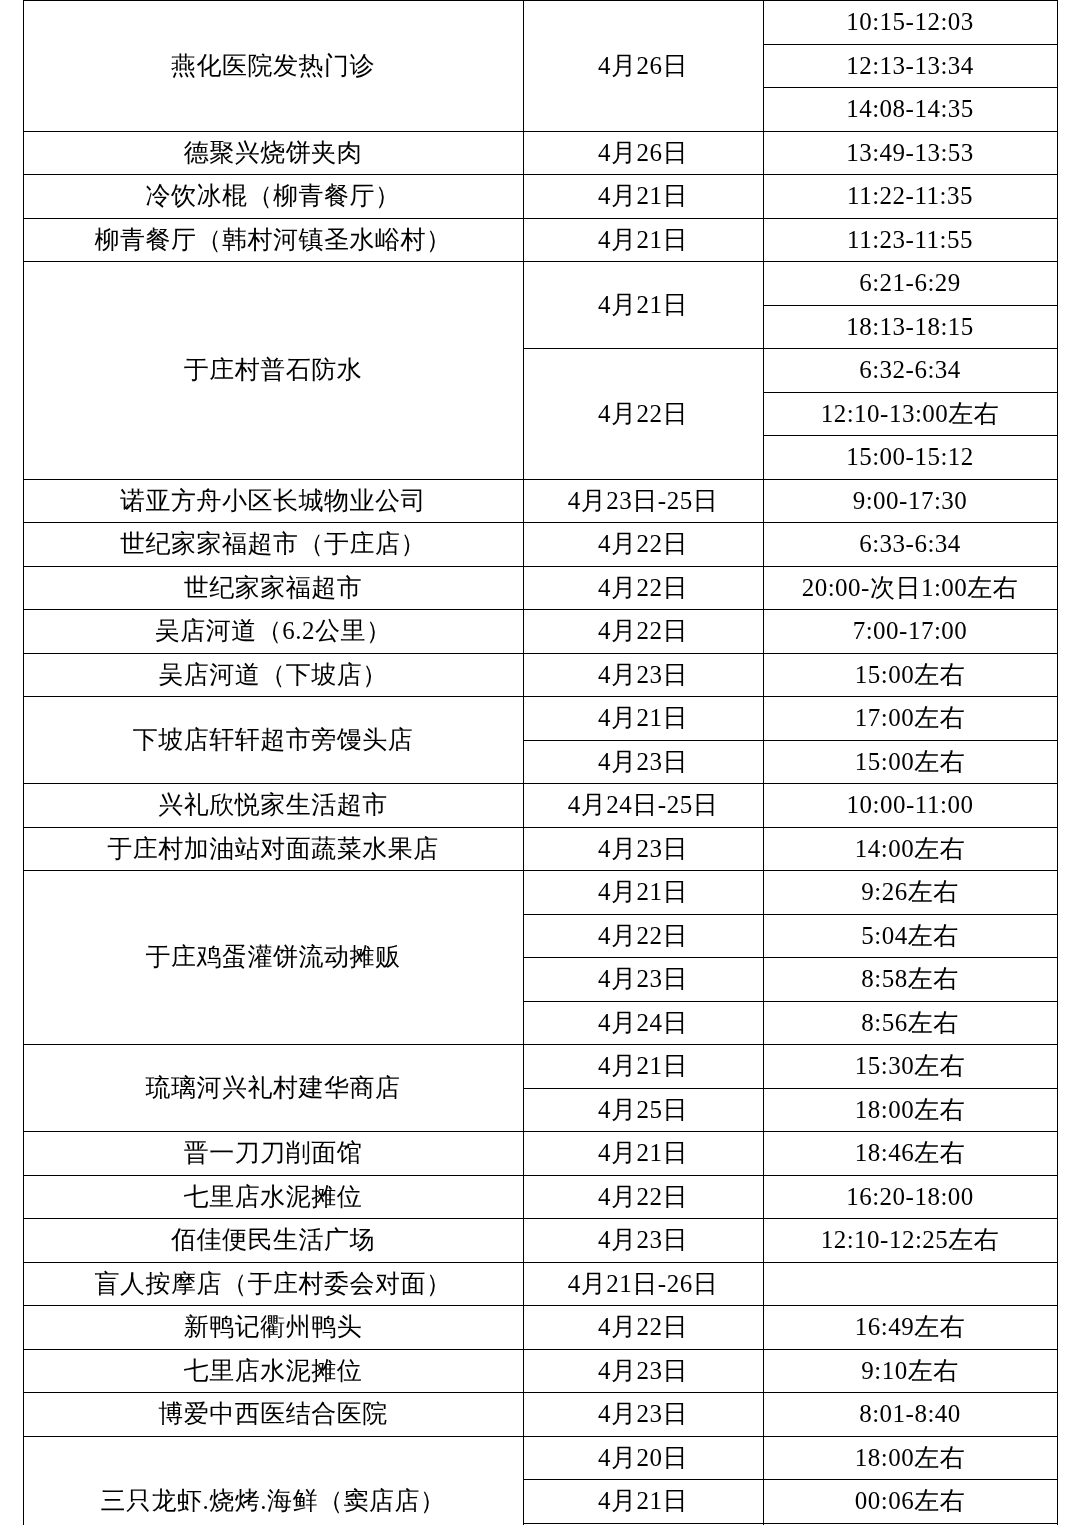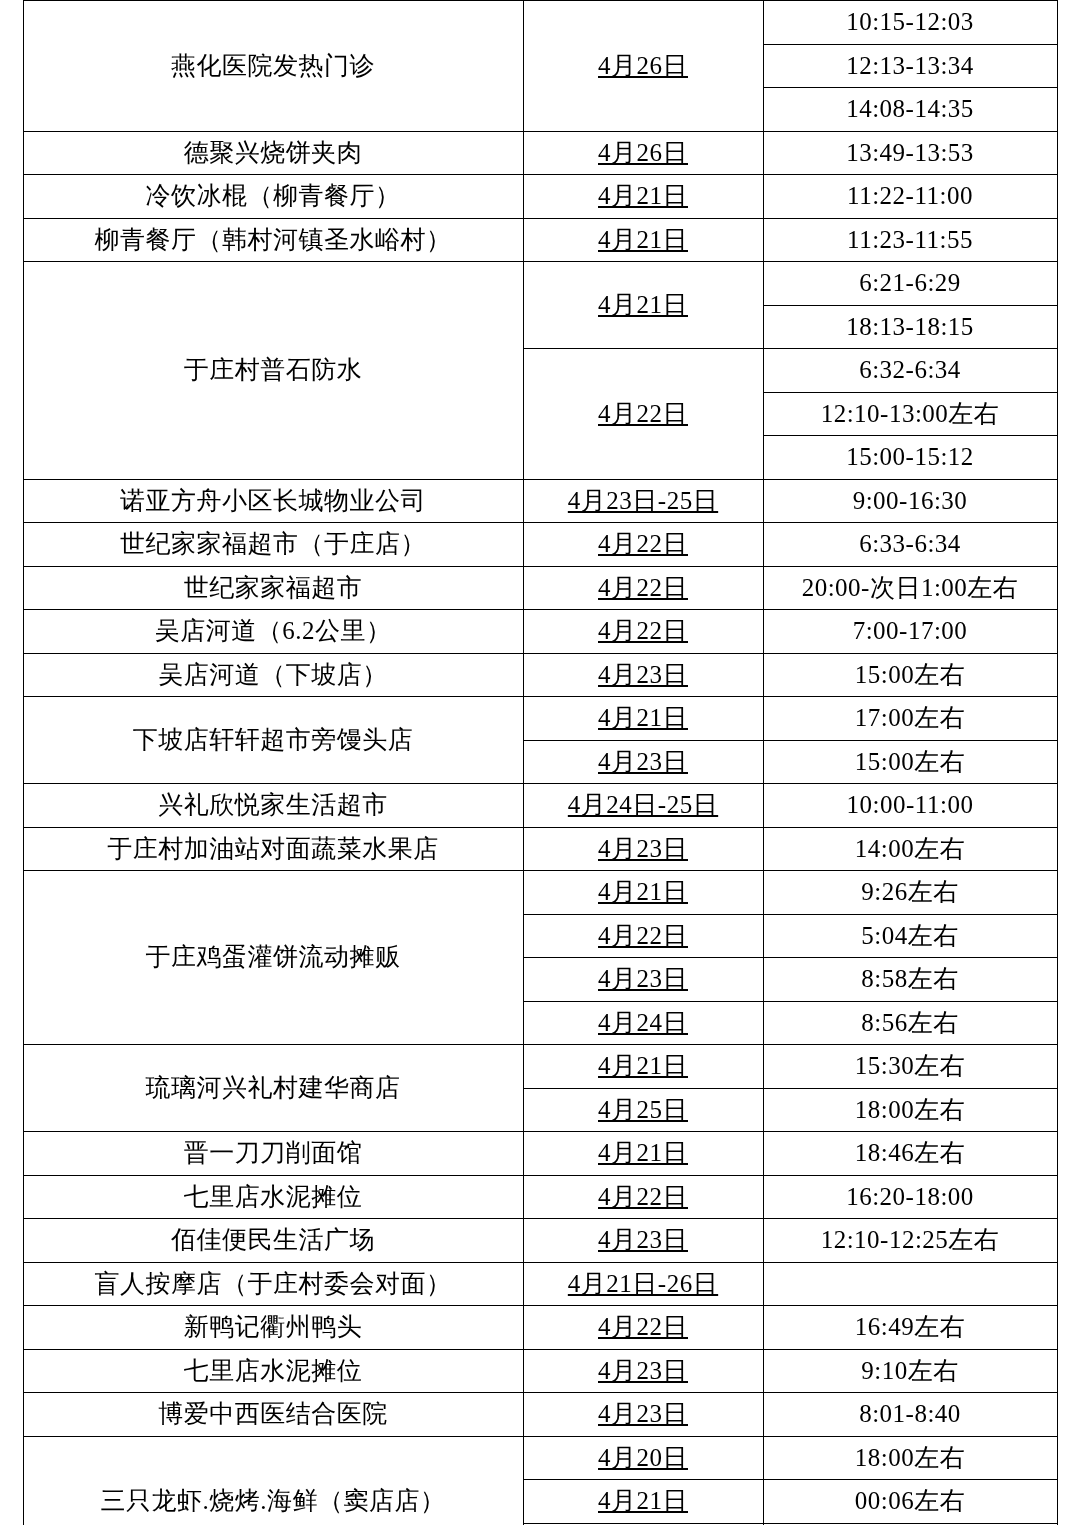--- a/index.html
+++ b/index.html
@@ -31,21 +31,21 @@
     line-height: 1.22;
     padding: 6px 4px;
     letter-spacing: 0.5px;
     word-break: keep-all;
   }
   col.c-place { width: 500px; }
   col.c-date  { width: 240px; }
   col.c-time  { width: 294px; }
 
   td.place { font-size: 26px; font-family: Liberation Serif, serif; }
-  td.date  { font-size: 25px; text-decoration: underline; }
+  td.date  { font-size: 25px; }
   td.time  { font-size: 25px; }
   td.empty { }
 </style>
 </head>
 <body>
 
 <div class="sheet">
   <table class="loc-table">
     <colgroup>
       <col class="c-place">
@@ -65,21 +65,21 @@
           <td class="time">14:08-14:35</td>
         </tr>
         <tr>
           <td class="place">德聚兴烧饼夹肉</td>
           <td class="date">4月26日</td>
           <td class="time">13:49-13:53</td>
         </tr>
         <tr>
           <td class="place">冷饮冰棍（柳青餐厅）</td>
           <td class="date">4月21日</td>
-          <td class="time">11:22-11:00</td>
+          <td class="time">11:22-11:35</td>
         </tr>
         <tr>
           <td class="place">柳青餐厅（韩村河镇圣水峪村）</td>
           <td class="date">4月21日</td>
           <td class="time">11:23-11:55</td>
         </tr>
         <tr>
           <td class="place" rowspan="5">于庄村普石防水</td>
           <td class="date" rowspan="2">4月21日</td>
           <td class="time">6:21-6:29</td>
@@ -93,21 +93,21 @@
         </tr>
         <tr>
           <td class="time">12:10-13:00左右</td>
         </tr>
         <tr>
           <td class="time">15:00-15:12</td>
         </tr>
         <tr>
           <td class="place">诺亚方舟小区长城物业公司</td>
           <td class="date">4月23日-25日</td>
-          <td class="time">9:00-16:30</td>
+          <td class="time">9:00-17:30</td>
         </tr>
         <tr>
           <td class="place">世纪家家福超市（于庄店）</td>
           <td class="date">4月22日</td>
           <td class="time">6:33-6:34</td>
         </tr>
         <tr>
           <td class="place">世纪家家福超市</td>
           <td class="date">4月22日</td>
           <td class="time">20:00-次日1:00左右</td>

